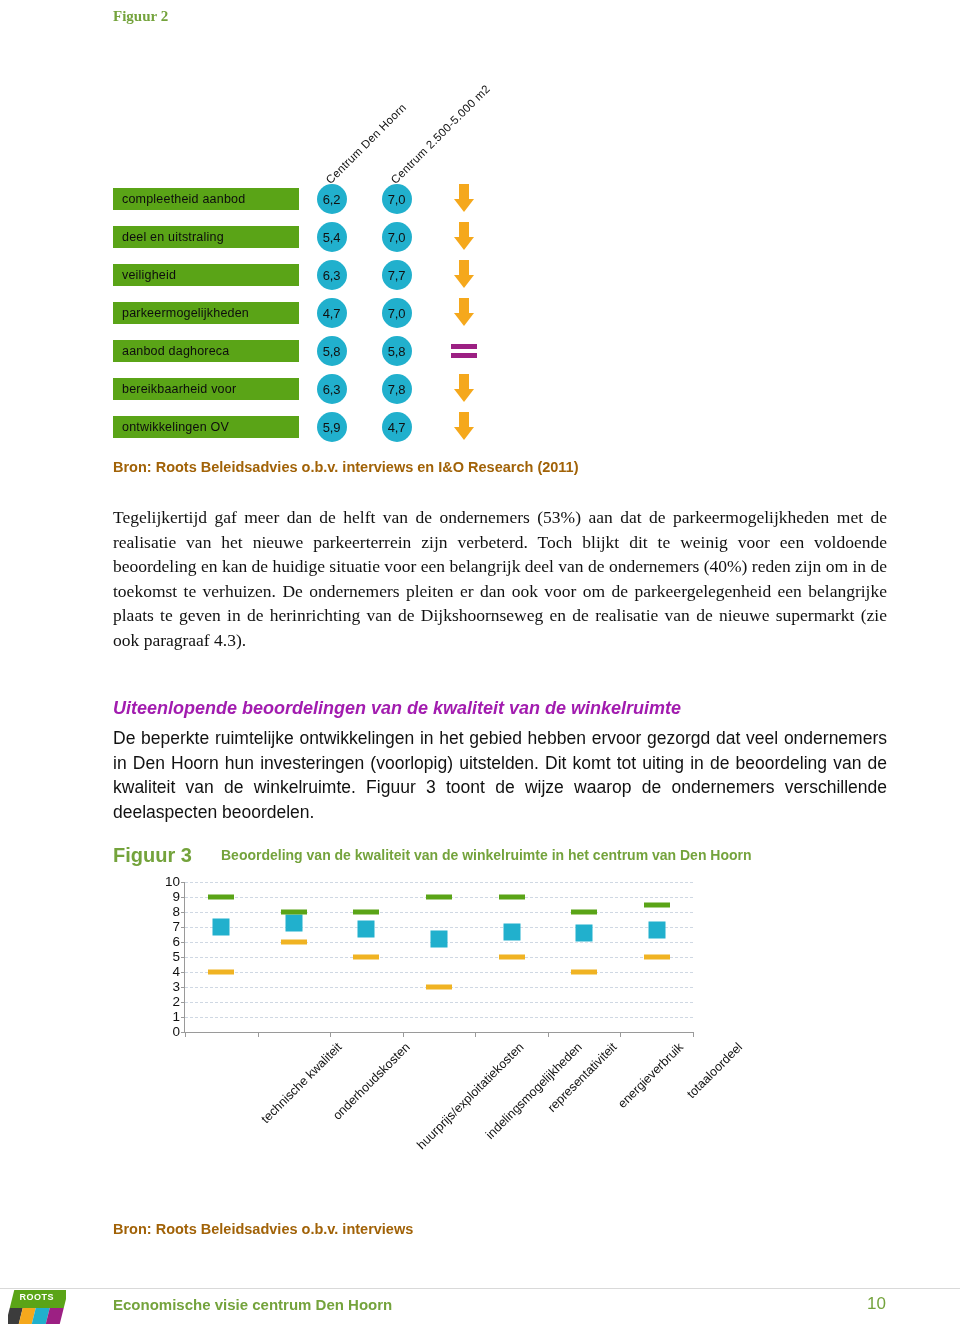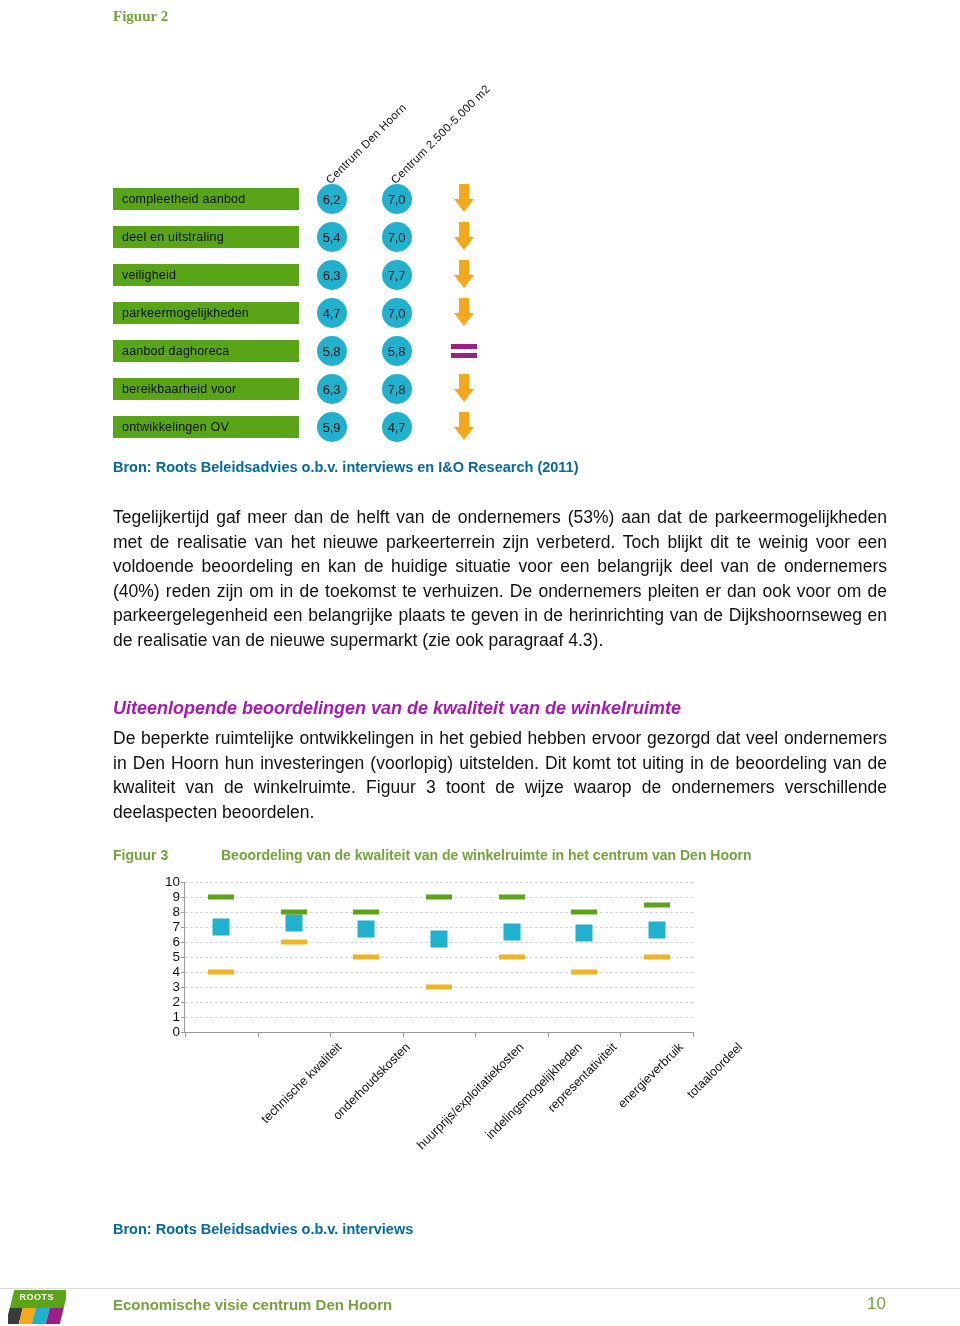--- a/index.html
+++ b/index.html
@@ -145,21 +145,21 @@
     left: 0;
     width: 26px;
     height: 5px;
     background: #9c2083;
   }
   .equals-sign span.e1 { top: 1px; }
   .equals-sign span.e2 { top: 10px; }
 
   
   .source {
-    color: #0369a1;
+    color: #a16207;
     font-size: 14.5px;
     font-weight: bold;
   }
   .source-fig2 {
     position: absolute;
     left: 113px;
     top: 459px;
   }
   .source-fig3 {
     position: absolute;
@@ -170,40 +170,40 @@
   
   .para {
     position: absolute;
     left: 113px;
     width: 774px;
     font-size: 17.5px;
     line-height: 24.6px;
     color: #111;
     text-align: justify;
   }
-  .para-1 { top: 505px; }
+  .para-1 { top: 505px; font-family: Liberation Serif, serif; }
   .subhead {
     position: absolute;
     left: 113px;
     top: 698px;
     font-size: 18px;
     font-style: italic;
     font-weight: bold;
     color: #a21caf;
   }
   .para-2 { top: 726px; }
 
   
   .fig3-caption {
     position: absolute;
     left: 113px;
     top: 845px;
     display: flex;
   }
-  .fig3-caption .cap-label { width: 108px; font-size: 14px; line-height: 20px; }
+  .fig3-caption .cap-label { width: 108px; font-size: 20px; line-height: 20px; }
   .fig3-caption .cap-text { width: 700px; font-size: 14px; line-height: 20px; }
 
   
   .fig3 {
     position: absolute;
     left: 140px;
     top: 876px;
     width: 580px;
     height: 340px;
   }

